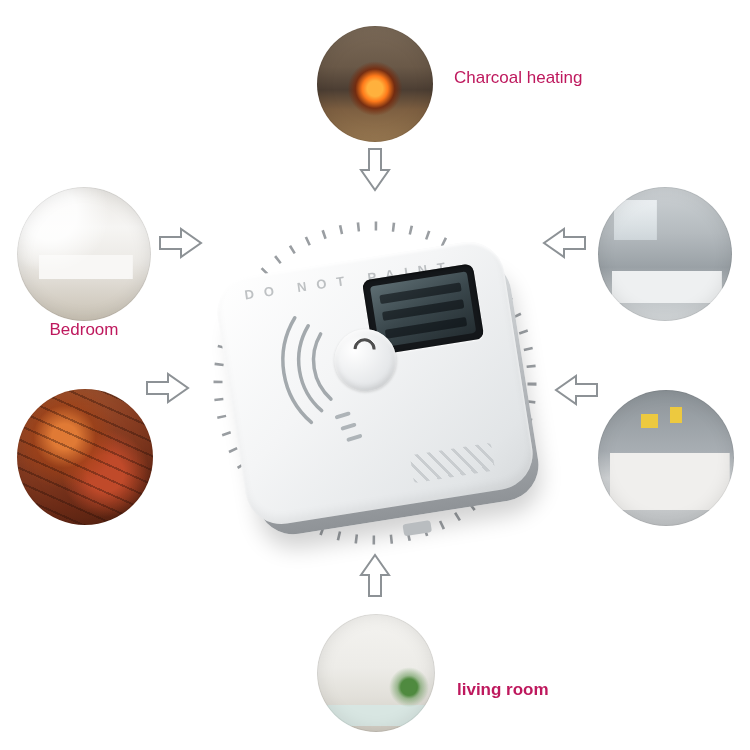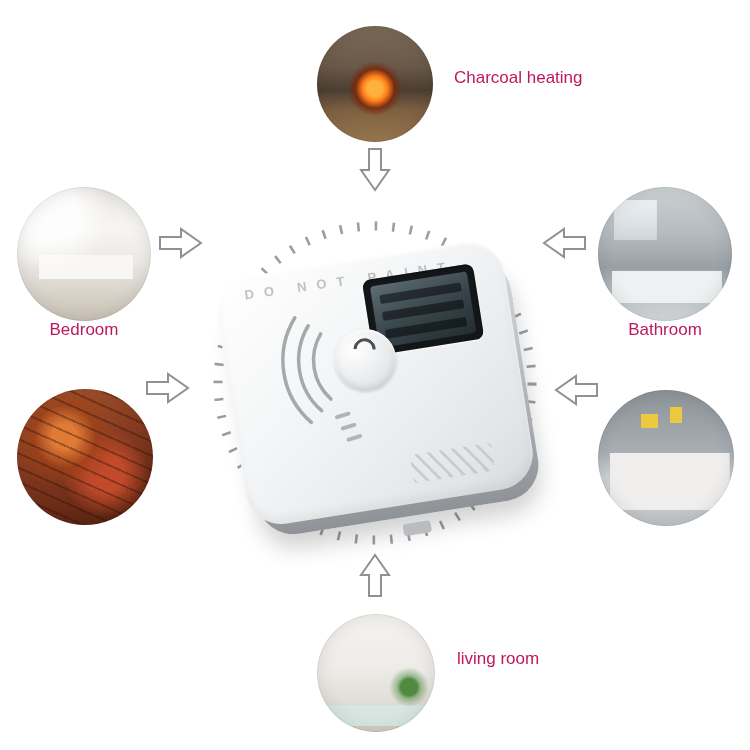--- a/index.html
+++ b/index.html
@@ -147,35 +147,34 @@
   </div>
 
   <div class="photo photo-coal" style="left:17px;top:389px;width:136px;height:136px;"></div>
   <div class="arrow dir-right" style="left:146px;top:372px;">
     <svg viewBox="0 0 44 32" width="44" height="32">
       <polygon points="1,10 22,10 22,2 42,16 22,30 22,22 1,22" fill="#ffffff" stroke="#8d9296" stroke-width="2"></polygon>
     </svg>
   </div>
 
   <div class="photo photo-bathroom" style="left:598px;top:187px;width:134px;height:134px;"></div>
-  <div class="label centered" style="left:598px;top:320px;width:134px;">Bathroom</div>
   <div class="arrow dir-left" style="left:542px;top:227px;">
     <svg viewBox="0 0 44 32" width="44" height="32">
       <polygon points="1,10 22,10 22,2 42,16 22,30 22,22 1,22" fill="#ffffff" stroke="#8d9296" stroke-width="2"></polygon>
     </svg>
   </div>
 
   <div class="photo photo-bedroom" style="left:598px;top:390px;width:136px;height:136px;"></div>
   <div class="arrow dir-left" style="left:554px;top:374px;">
     <svg viewBox="0 0 44 32" width="44" height="32">
       <polygon points="1,10 22,10 22,2 42,16 22,30 22,22 1,22" fill="#ffffff" stroke="#8d9296" stroke-width="2"></polygon>
     </svg>
   </div>
 
   <div class="photo photo-living" style="left:317px;top:614px;width:118px;height:118px;"></div>
-  <div class="label" style="left:457px;top:649px;width:160px;">living room</div>
+  <div class="label" style="left:457px;top:680px;width:160px;font-weight:bold;">living room</div>
   <div class="arrow dir-up" style="left:353px;top:559px;">
     <svg viewBox="0 0 44 32" width="44" height="32">
       <polygon points="1,10 22,10 22,2 42,16 22,30 22,22 1,22" fill="#ffffff" stroke="#8d9296" stroke-width="2"></polygon>
     </svg>
   </div>
 
 </div>
 
 </body></html>

